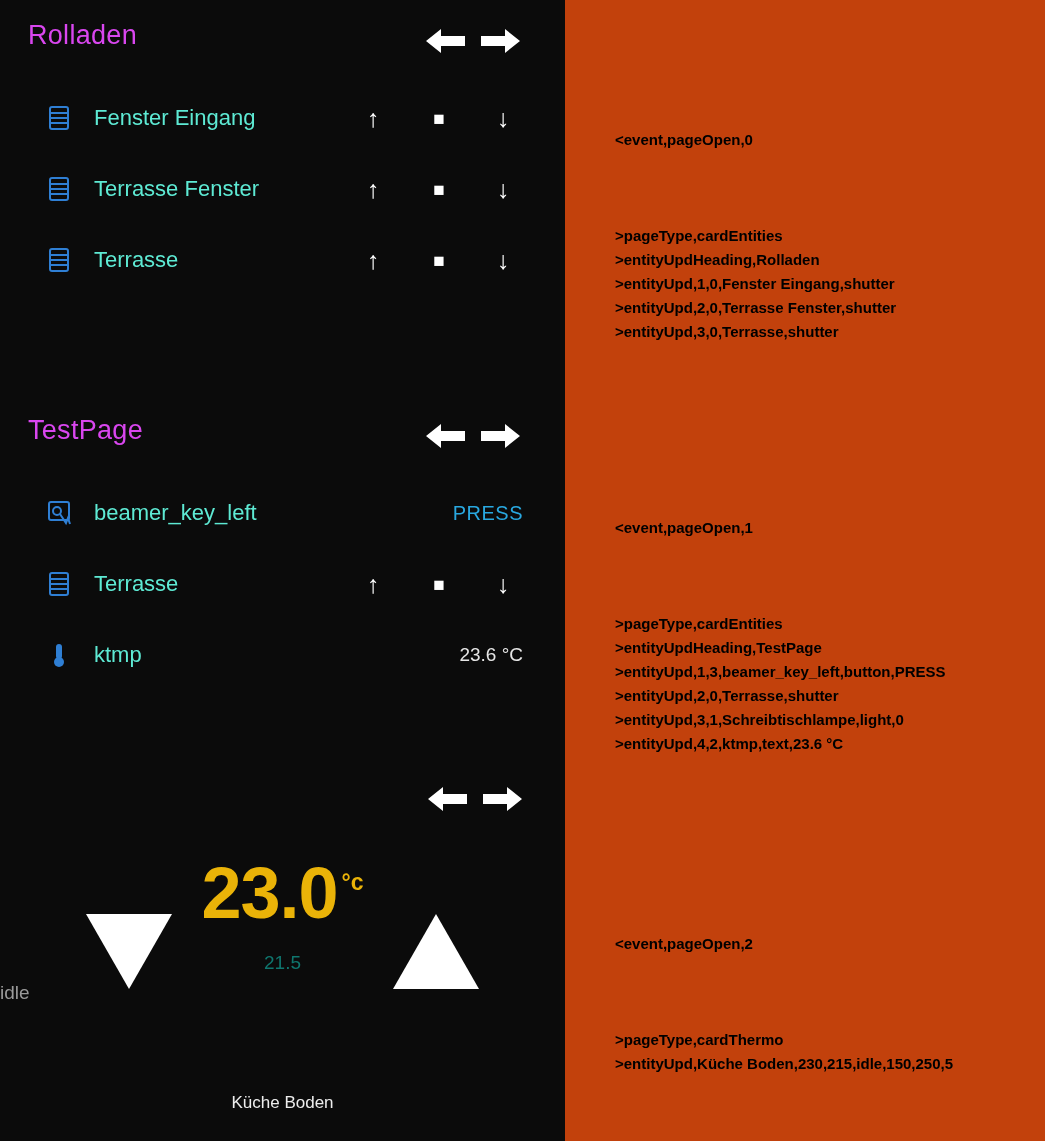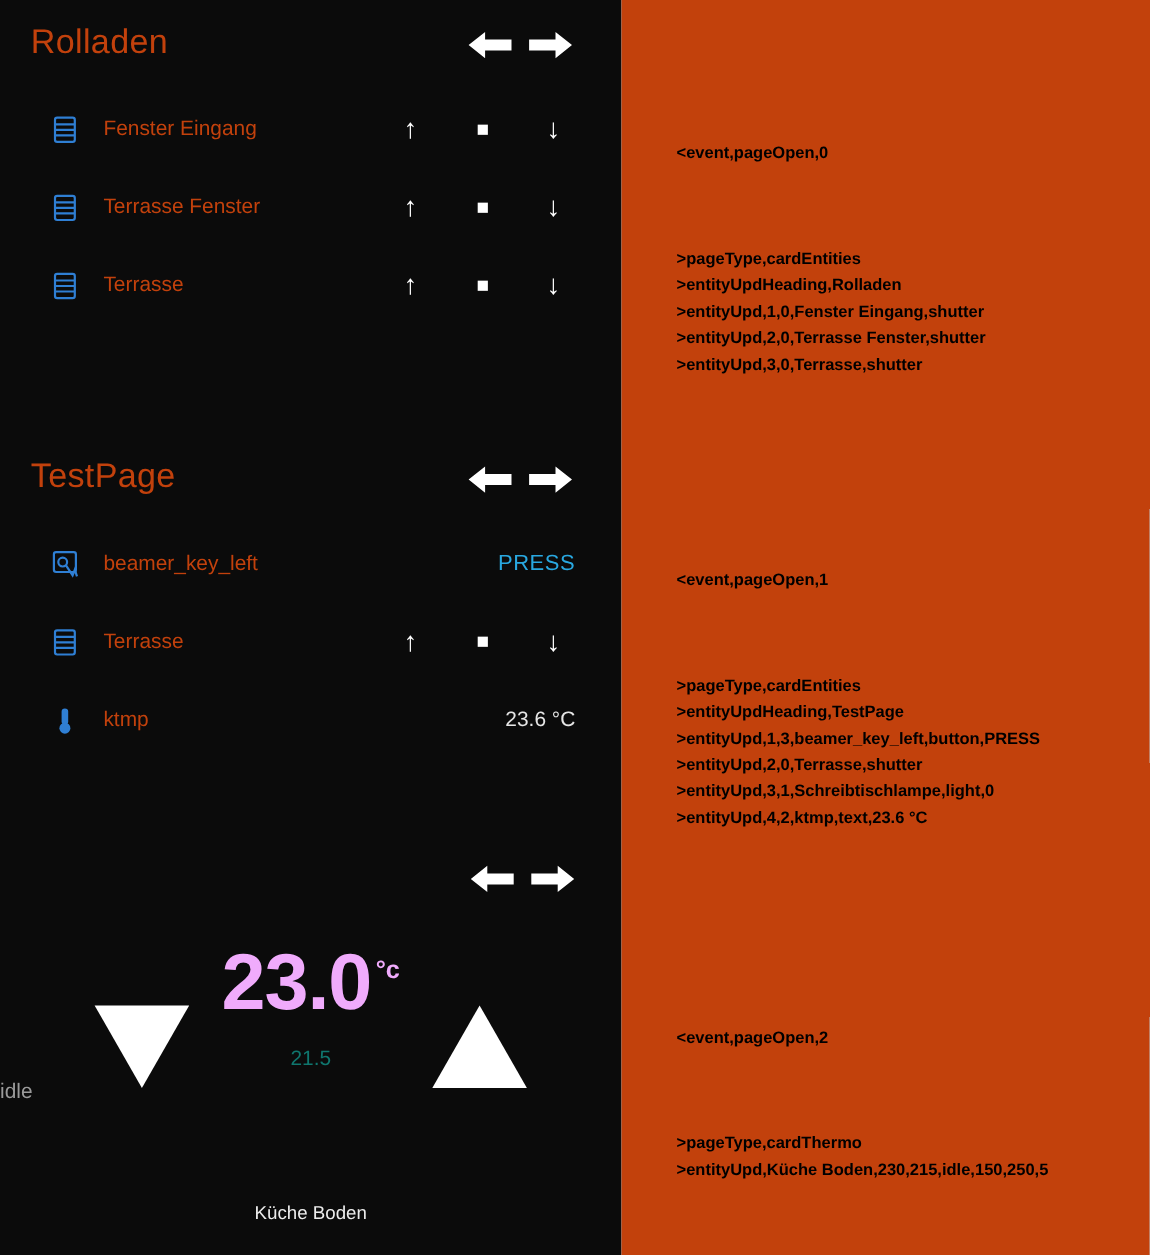--- a/index.html
+++ b/index.html
@@ -38,22 +38,22 @@
     width: 565px;
   }
   .card-header {
     position: relative;
     height: 62px;
   }
   .card-title {
     position: absolute;
     left: 28px;
     top: 0;
-    font-size: 31px;
-    color: #c2410c;
+    font-size: 27px;
+    color: #d946ef;
     letter-spacing: 0.3px;
   }
   .nav-arrows {
     position: absolute;
     right: 24px;
     top: 2px;
     width: 120px;
     height: 40px;
   }
   .arrow {
@@ -78,22 +78,22 @@
     top: 50%;
     transform: translateY(-50%);
     width: 30px;
     height: 30px;
   }
   .row-label {
     position: absolute;
     left: 94px;
     top: 50%;
     transform: translateY(-50%);
-    font-size: 19px;
-    color: #c2410c;
+    font-size: 22px;
+    color: #5eead4;
     white-space: nowrap;
   }
   .shutter-ctl {
     position: absolute;
     top: 50%;
     transform: translateY(-50%);
     color: #ffffff;
     font-size: 25px;
     line-height: 1;
     text-align: center;
@@ -152,21 +152,21 @@
   .thermo-main {
     position: relative;
     height: 250px;
   }
   .big-temp {
     position: absolute;
     left: 0;
     right: 0;
     top: 18px;
     text-align: center;
-    color: #f0abfc;
+    color: #eab308;
   }
   .big-temp .num {
     font-size: 72px;
     font-weight: bold;
     letter-spacing: -1px;
   }
   .big-temp .unit {
     font-size: 23px;
     font-weight: bold;
     vertical-align: 28px;

